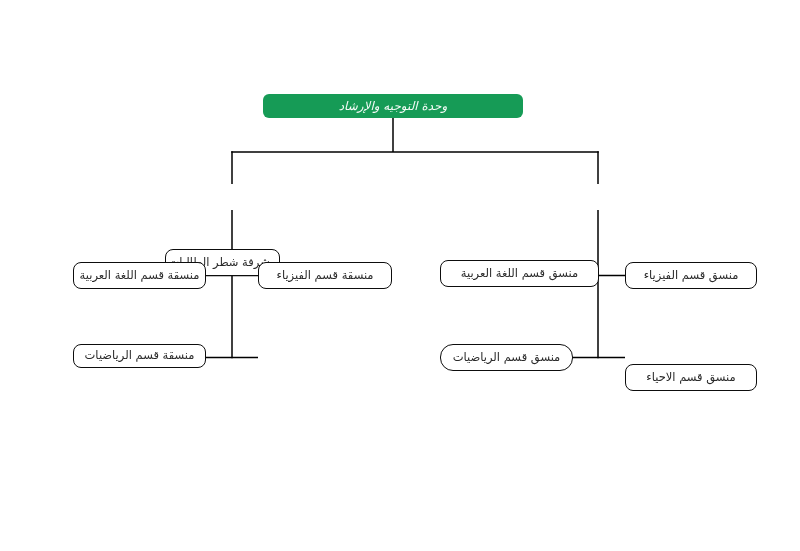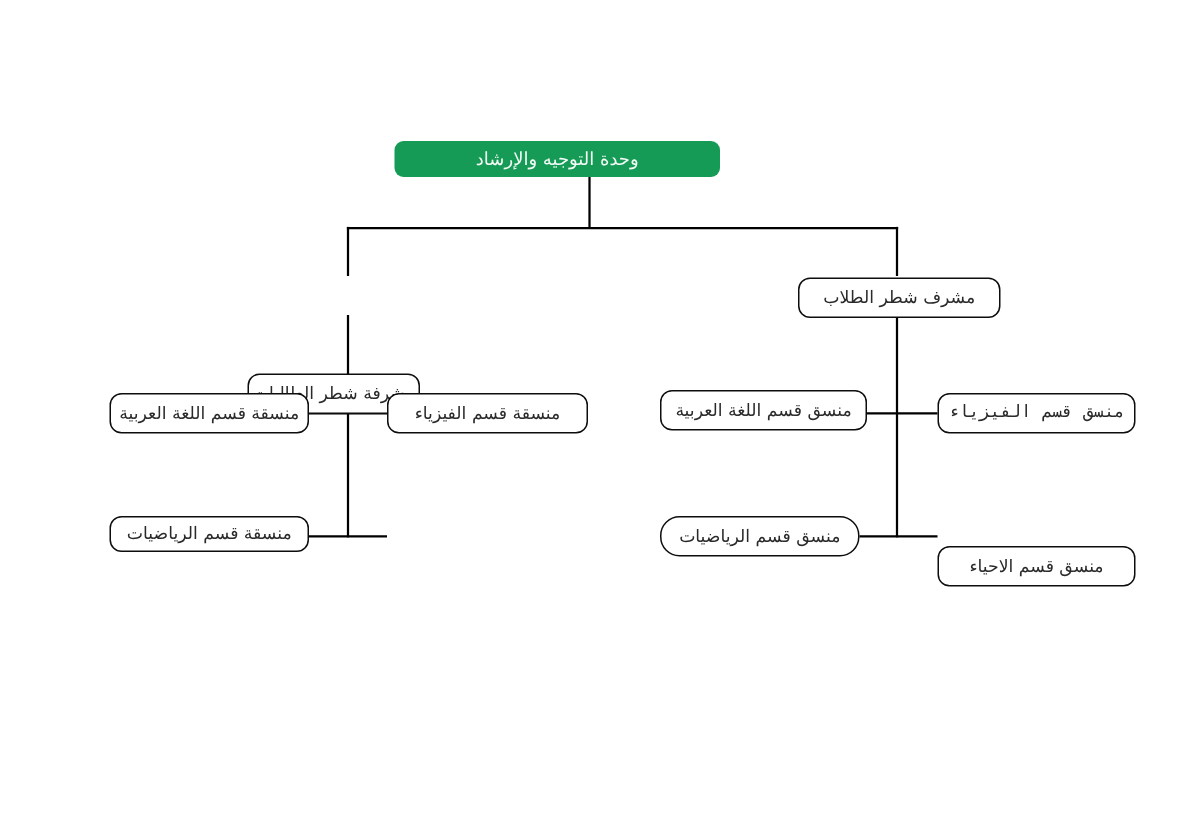--- a/index.html
+++ b/index.html
@@ -61,34 +61,33 @@
     <line x1="232" y1="151.25" x2="232" y2="184"></line>
     <line x1="598" y1="151.25" x2="598" y2="184"></line>
     <line x1="232" y1="210" x2="232" y2="358.25"></line>
     <line x1="598" y1="210" x2="598" y2="358.25"></line>
     <line x1="206" y1="275.5" x2="258" y2="275.5"></line>
     <line x1="206" y1="357.5" x2="258" y2="357.5"></line>
     <line x1="573" y1="275.5" x2="625" y2="275.5"></line>
     <line x1="573" y1="357.5" x2="625" y2="357.5"></line>
   </svg>
 
-  <div class="node root" style="left:263px; top:94px; width:217px; height:24px;">وحدة التوجيه والإرشاد</div>
+  <div class="node root" style="left:263px; top:94px; width:260px; height:24px;font-style:italic;">وحدة التوجيه والإرشاد</div>
 
   <div class="node" style="left:165px; top:201px; width:115px; height:27px;margin-top:48px;">مشرفة شطر الطالبات</div>
 
-  <div class="node" style="left:532px; top:185px; width:135px; height:27px;">مشرف شطر الطلاب</div>
 
   <div class="node" style="left:258px; top:262px; width:134px; height:27px;">منسقة قسم الفيزياء</div>
 
   <div class="node" style="left:73px; top:262px; width:133px; height:27px;">منسقة قسم اللغة العربية</div>
 
   <div class="node" style="left:73px; top:344px; width:133px; height:24px;">منسقة قسم الرياضيات</div>
 
 
-  <div class="node" style="left:440px; top:260px; width:138px; height:27px;">منسق قسم اللغة العربية</div>
+  <div class="node" style="left:440px; top:260px; width:159px; height:27px;">منسق قسم اللغة العربية</div>
 
-  <div class="node" style="left:625px; top:262px; width:132px; height:27px;font-family:Liberation Mono, monospace;">منسق قسم الفيزياء</div>
+  <div class="node" style="left:625px; top:262px; width:132px; height:27px;">منسق قسم الفيزياء</div>
 
   <div class="node" style="left:440px; top:344px; width:133px; height:27px;border-radius:13px;">منسق قسم الرياضيات</div>
 
   <div class="node" style="left:625px; top:364px; width:132px; height:27px;">منسق قسم الاحياء</div>
 
 </div>
 
 </body></html>

